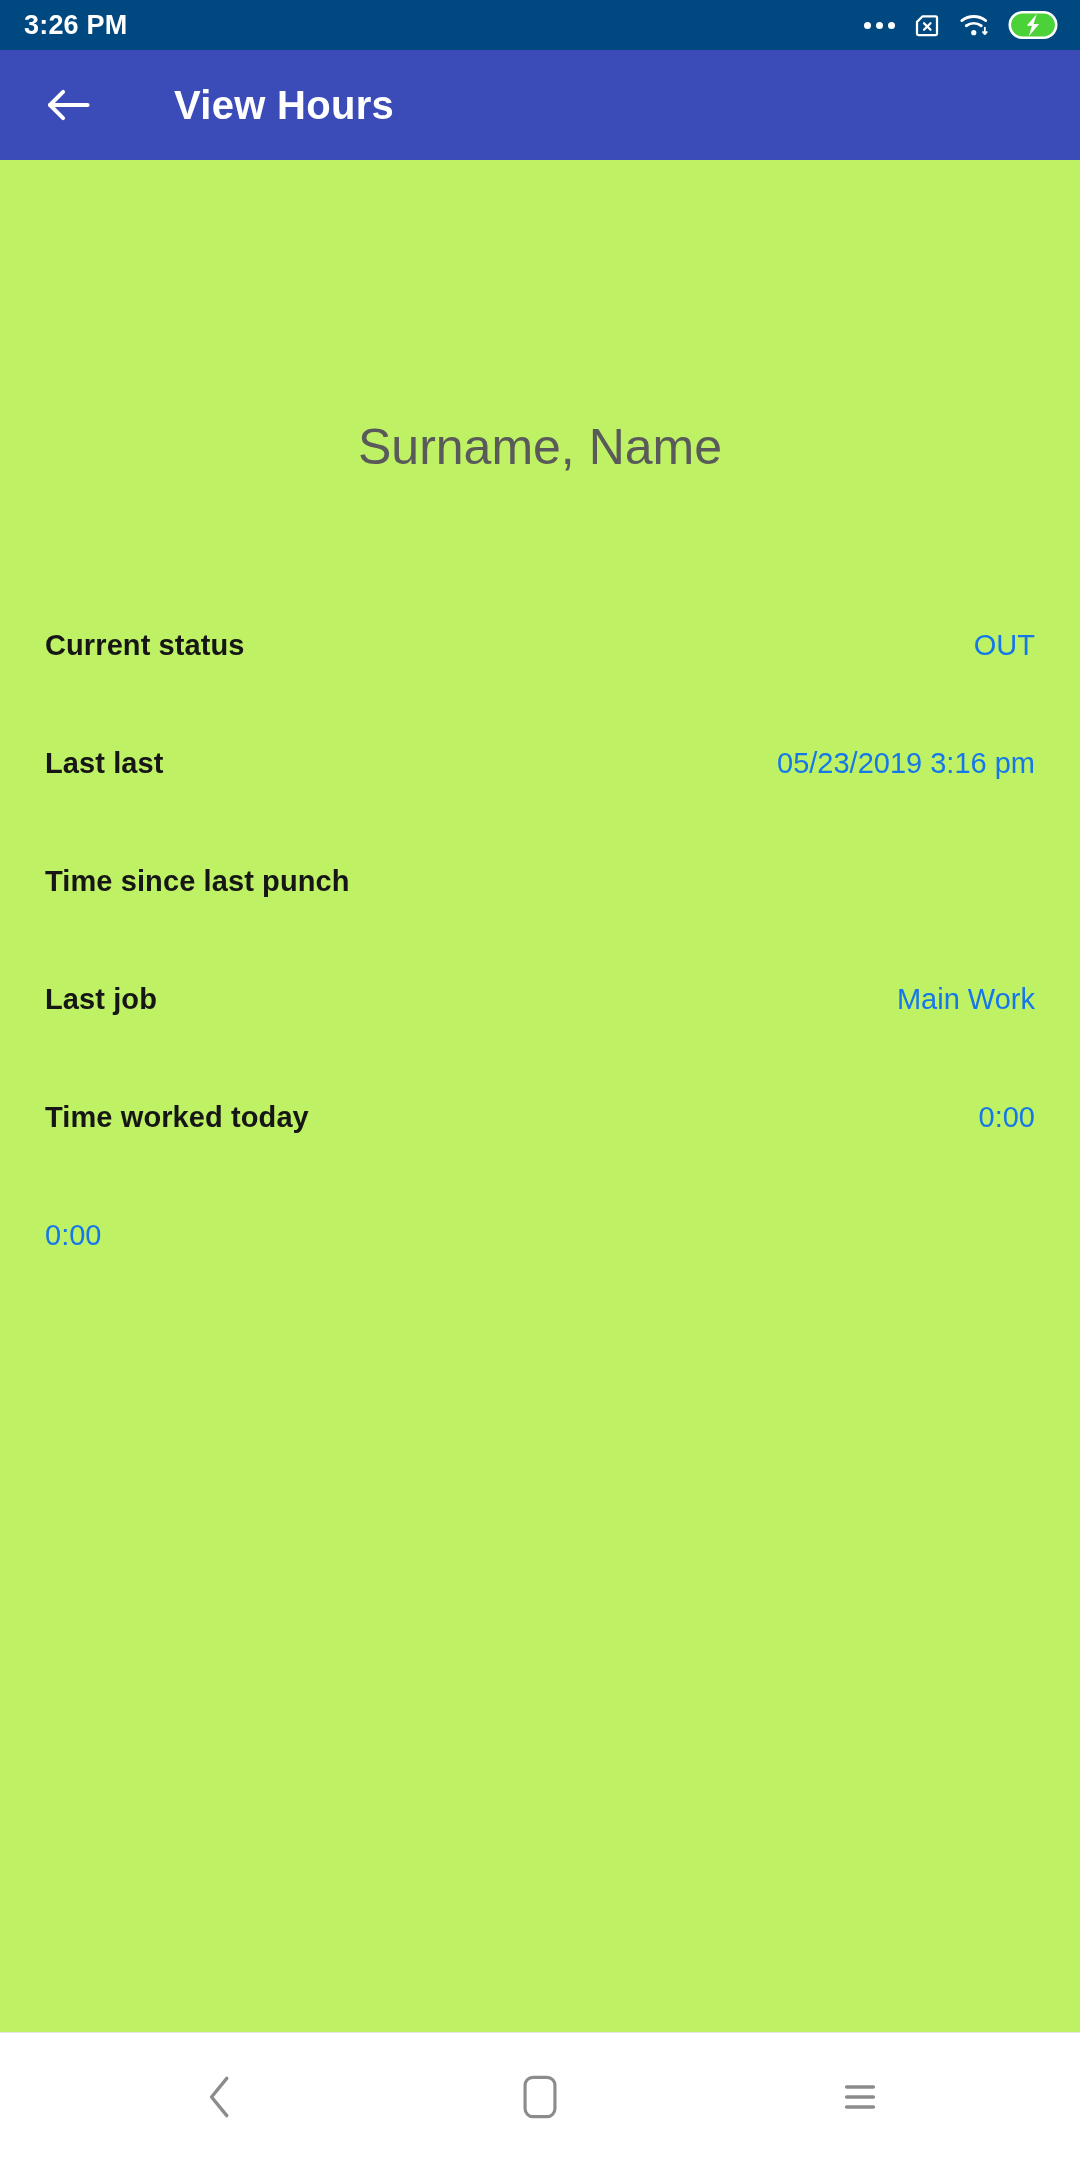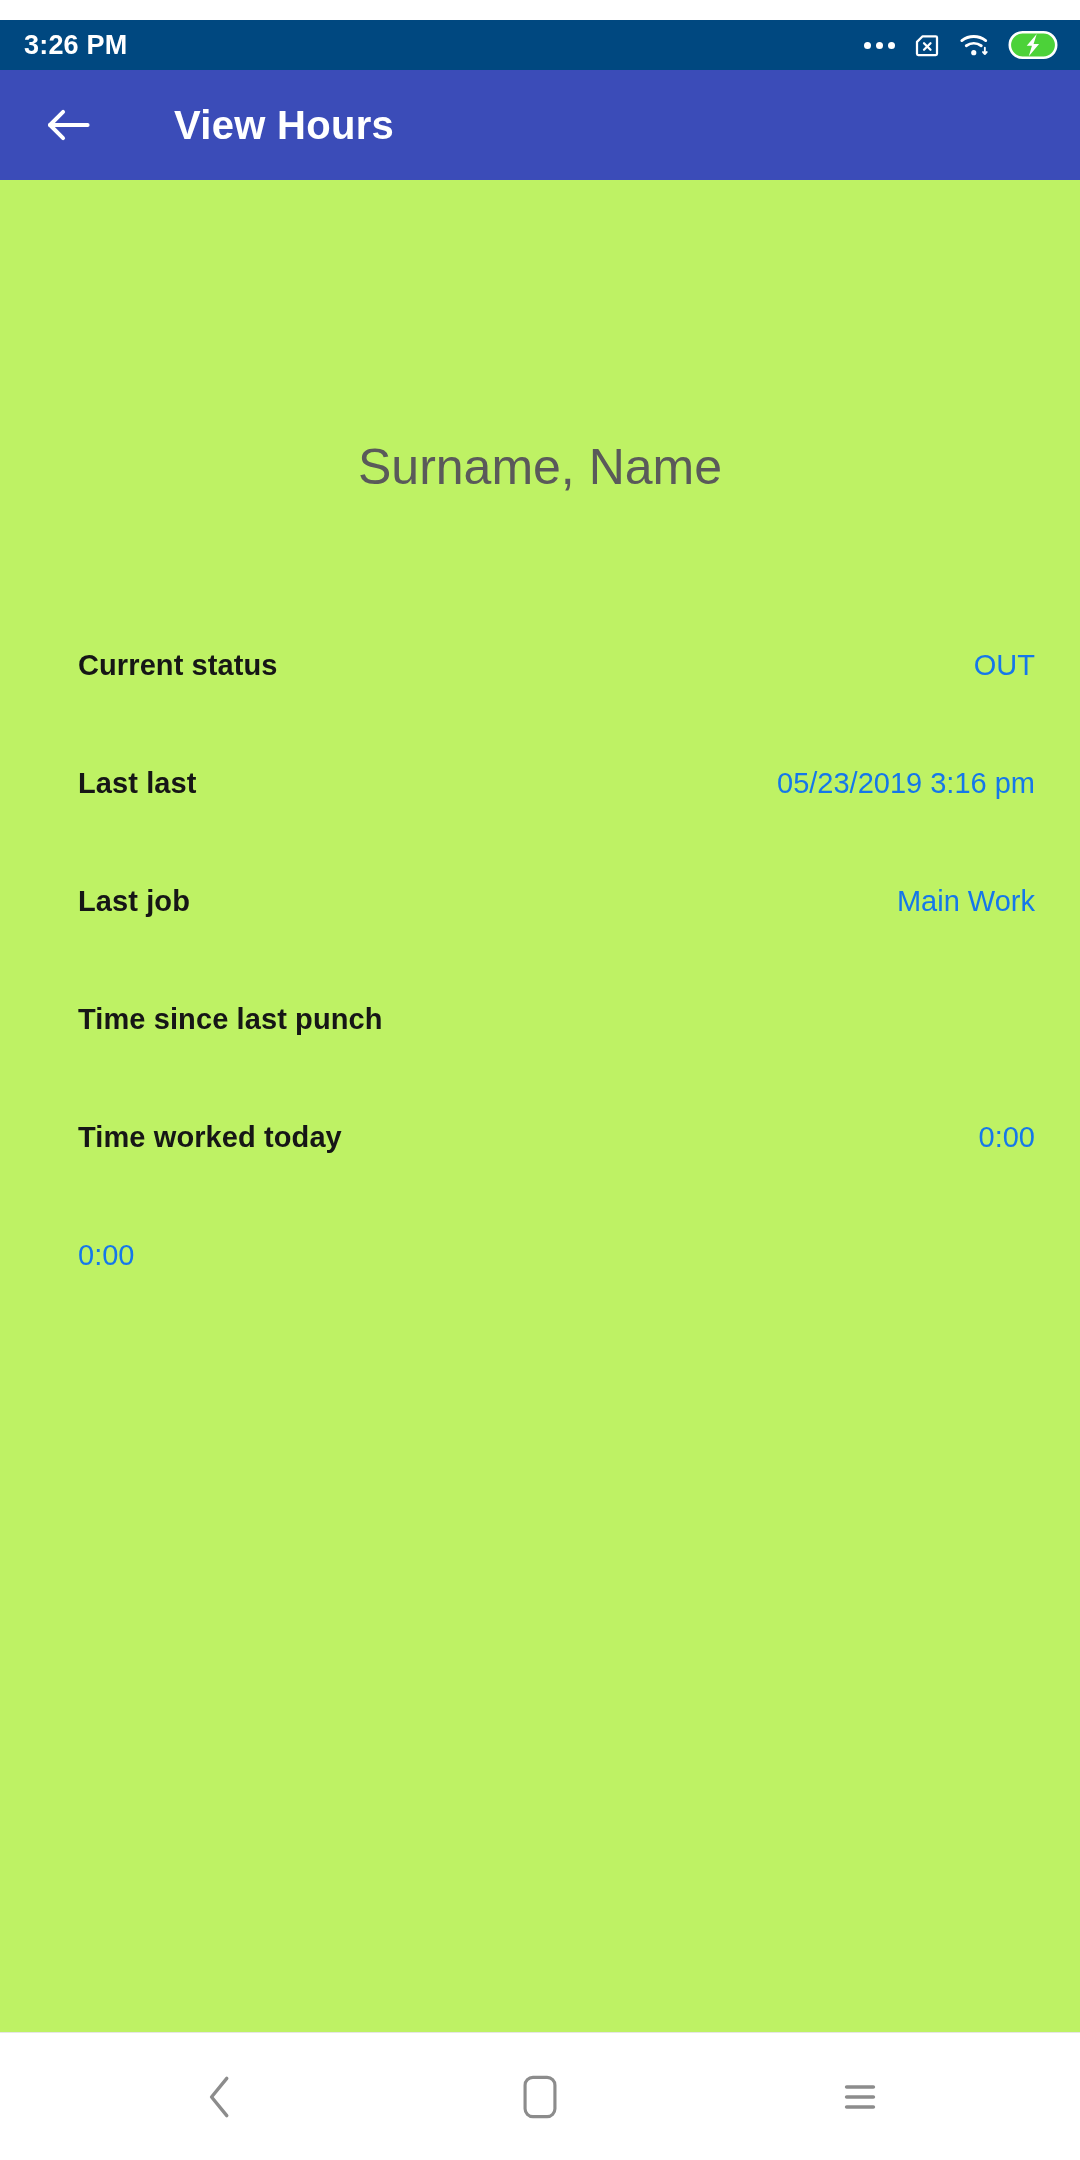--- a/index.html
+++ b/index.html
@@ -9,21 +9,20 @@
     background:#ffffff;
     overflow:hidden;
   }
   #screen { position:relative; width:1080px; height:2160px; display:flex; flex-direction:column; }
 
   
   .status-bar {
     height:50px; background:#004880; flex:0 0 50px;
     display:flex; align-items:center; justify-content:space-between;
     padding:0 22px 0 24px;
-    margin-top:20px;
   }
   .status-clock { color:#ffffff; font-size:27px; font-weight:bold; letter-spacing:.2px; }
   .status-icons { display:flex; align-items:center; gap:17px; }
   .dots-icon { display:flex; gap:5px; align-items:center; }
   .dots-icon i { width:7px; height:7px; border-radius:50%; background:#ffffff; display:block; }
   .status-icons svg { display:block; }
 
   
   .app-bar {
     height:110px; flex:0 0 110px; background:#3b4cb8;
@@ -31,21 +30,21 @@
   }
   .back-btn { width:52px; height:52px; display:flex; align-items:center; justify-content:center; cursor:pointer; }
   .app-title { color:#ffffff; font-size:40px; font-weight:bold; letter-spacing:.3px; }
 
   
   .content { flex:1 1 auto; background:#bef264; position:relative; }
   .person-name {
     position:absolute; top:258px; left:0; width:100%;
     text-align:center; font-size:50px; color:#5a5a5a; font-weight:normal;
   }
-  .rows { position:absolute; top:426px; left:0; width:100%;padding-left:33px; }
+  .rows { position:absolute; top:426px; left:0; width:100%; }
   .row {
     height:118px; display:flex; align-items:center; justify-content:space-between;
     padding:0 45px 0 45px;
   }
   .row-label { font-size:29px; font-weight:bold; color:#161616; letter-spacing:.1px; }
   .row-value { font-size:29px; color:#1577ea; text-align:center; }
 
   
   .nav-bar {
     flex:0 0 128px; height:128px; background:#ffffff;
@@ -118,27 +117,27 @@
         <span class="row-label">Current status</span>
         <span class="row-value">OUT</span>
       </div>
 
       <div class="row">
         <span class="row-label">Last last</span>
         <span class="row-value">05/23/2019 3:16 pm</span>
       </div>
 
       <div class="row">
-        <span class="row-label">Last job</span>
-        <span class="row-value">Main Work</span>
+        <span class="row-label">Time since last punch</span>
+        <span class="row-value"></span>
       </div>
 
       <div class="row">
-        <span class="row-label">Time since last punch</span>
-        <span class="row-value"></span>
+        <span class="row-label">Last job</span>
+        <span class="row-value">Main Work</span>
       </div>
 
       <div class="row">
         <span class="row-label">Time worked today</span>
         <span class="row-value">0:00</span>
       </div>
 
       <div class="row">
         <span class="row-value">0:00</span>
       </div>

